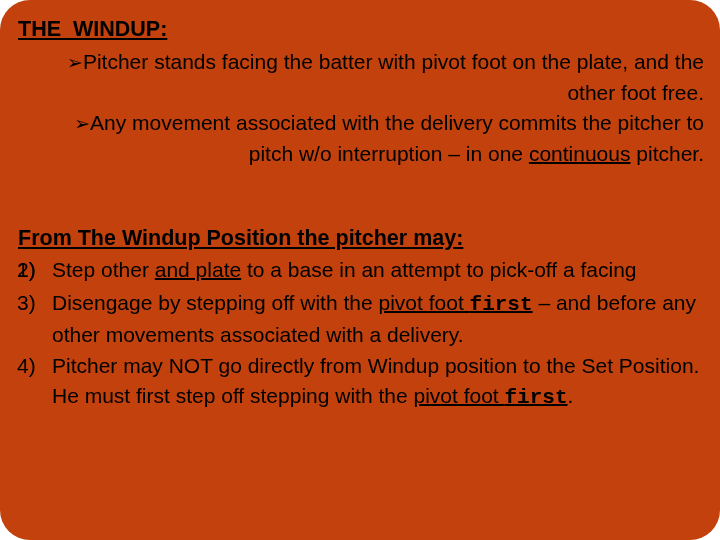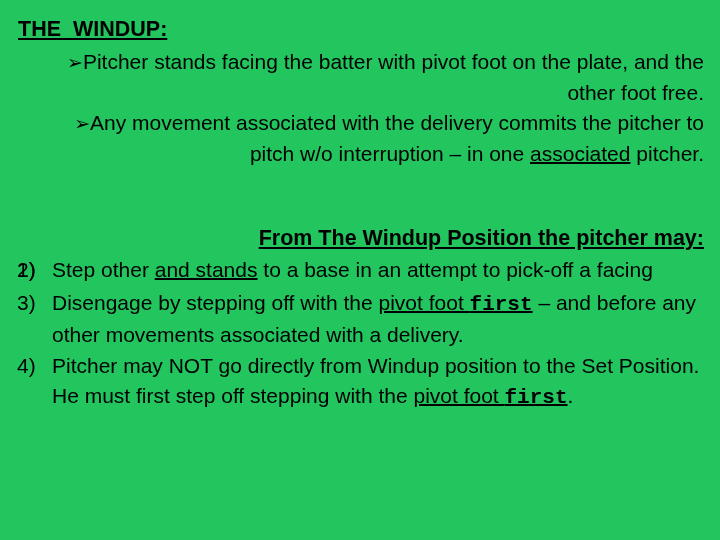--- a/index.html
+++ b/index.html
@@ -13,23 +13,24 @@
     overflow: hidden;
     font-family: "Liberation Sans", sans-serif;
     color: #000000;
     -webkit-font-smoothing: none;
   }
 
   .slide {
     position: relative;
     width: 720px;
     height: 540px;
-    background: #22c55e;
+    background: #c2410c;
     box-sizing: border-box;
     padding: 14px 16px 0 17px;
+    border-radius: 30px;
   }
 
   .heading {
     font-size: 21.5px;
     font-weight: bold;
     line-height: 31px;
     letter-spacing: 0px;
     text-decoration: underline;
     text-underline-offset: 2px;
     white-space: pre;
@@ -59,21 +60,20 @@
     height: 53px;
   }
 
   .section-heading {
     font-size: 21.5px;
     font-weight: bold;
     line-height: 32px;
     text-decoration: underline;
     text-underline-offset: 2px;
     margin: 0 0 1px 1px;
-    text-align: right;
   }
 
   .num-list {
     margin: 0;
     padding: 0;
     list-style: none;
   }
   .num-list li {
     font-size: 21px;
     line-height: 30.5px;
@@ -105,33 +105,33 @@
 
 <div class="slide">
 
   <div class="heading">THE  WINDUP:</div>
 
   <p class="bullet-para">
     <span class="marker">➢</span><span class="ptext">Pitcher stands facing the batter with pivot foot on the plate, and the other foot free.</span>
   </p>
 
   <p class="bullet-para">
-    <span class="marker">➢</span><span class="ptext">Any movement associated with the delivery commits the pitcher to pitch w/o interruption – in one </span><u class="plain">associated</u><span> pitcher.</span>
+    <span class="marker">➢</span><span class="ptext">Any movement associated with the delivery commits the pitcher to pitch w/o interruption – in one </span><u class="plain">continuous</u><span> pitcher.</span>
   </p>
 
   <div class="gap-line"></div>
 
   <div class="section-heading">From The Windup Position the pitcher may:</div>
 
   <ol class="num-list">
     <li>
       <span class="num">1)</span><u class="plain"></u><b class="bu"></b><span></span>
     </li>
     <li>
-      <span class="num">2)</span><span>Step other </span><u class="plain">and stands</u><b class="bu"></b><span> to a base in an attempt to pick-off a facing</span>
+      <span class="num">2)</span><span>Step other </span><u class="plain">and plate</u><b class="bu"></b><span> to a base in an attempt to pick-off a facing</span>
     </li>
     <li>
       <span class="num">3)</span><span>Disengage by stepping off with the </span><u class="plain">pivot foot </u><b class="bu">first</b><span> – and before any other movements associated with a delivery.</span>
     </li>
     <li>
       <span class="num">4)</span><span>Pitcher may NOT go directly from Windup position to the Set Position. He must first step off stepping with the </span><u class="plain">pivot foot </u><b class="bu">first</b><span>.</span>
     </li>
   </ol>
 
 </div>

